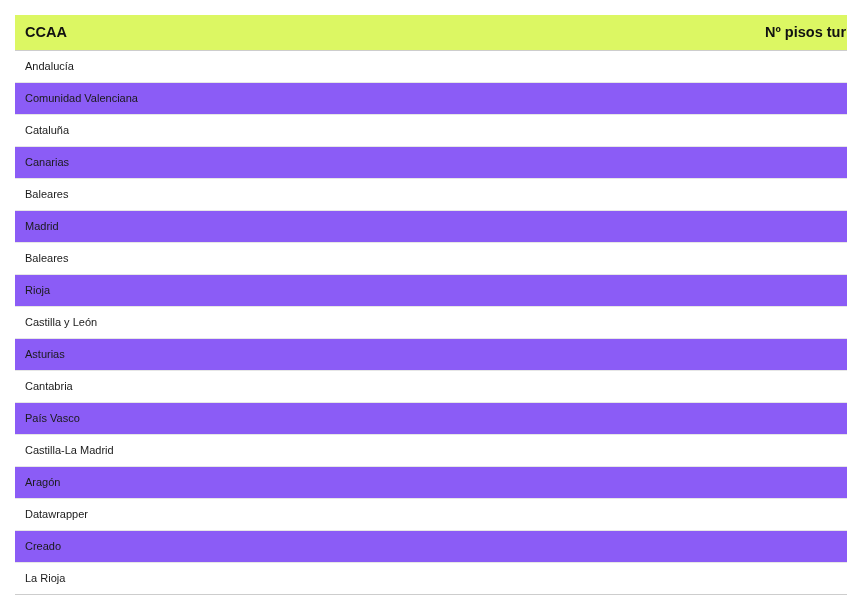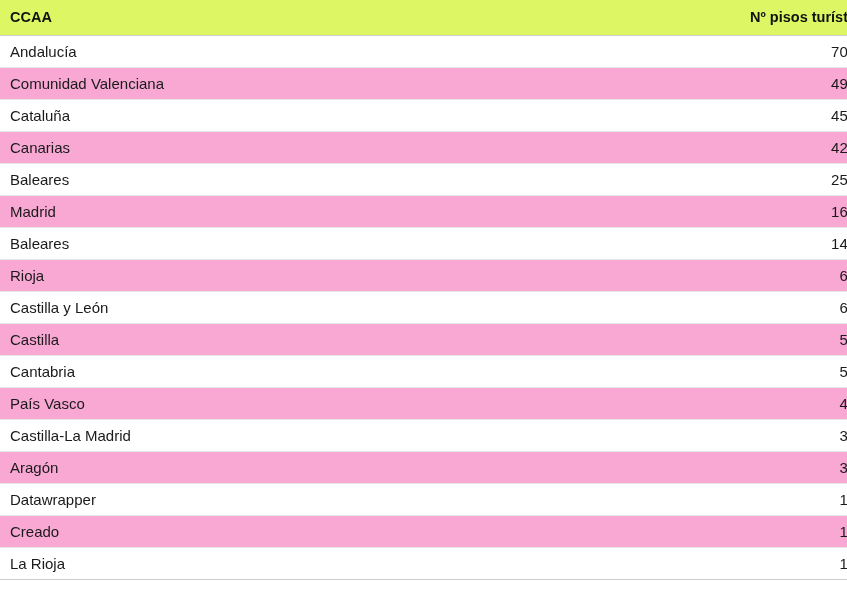--- a/index.html
+++ b/index.html
@@ -10,21 +10,21 @@
   body {
     font-family: "Liberation Sans", sans-serif;
     width: 847px;
     height: 611px;
     overflow: hidden;
     color: #1a1a1a;
   }
   .wrap {
     width: 749px;
     box-sizing: border-box;
-    padding: 0;
+    padding: 15px;
   }
   table.data-table {
     width: 847px;
     border-collapse: collapse;
     table-layout: fixed;
   }
   table.data-table thead th {
     background: #dcf763;
     font-size: 14.5px;
     font-weight: bold;
@@ -37,32 +37,32 @@
   th.col-ccaa {
     text-align: left;
     width: 470px;
   }
   th.col-value {
     text-align: right;
     width: 377px;
     padding-right: 12px;
   }
   table.data-table tbody td {
-    font-size: 15px;
+    font-size: 11px;
     color: #1a1a1a;
     padding: 7px 10px 7px 10px;
     border-top: 1px solid #e6e6e6;
     line-height: 17px;
     vertical-align: middle;
   }
   tbody tr:first-child td {
     border-top: 1px solid #cdcdcd;
   }
   tbody tr.alt td {
-    background: #f9a8d4;
+    background: #8b5cf6;
   }
   td.cell-name {
     text-align: left;
   }
   td.cell-value {
     text-align: right;
     padding-right: 12px;
     font-variant-numeric: tabular-nums;
   }
   .table-bottom-border {
@@ -128,21 +128,21 @@
       </tr>
       <tr class="alt">
         <td class="cell-name">Rioja</td>
         <td class="cell-value">6.288</td>
       </tr>
       <tr>
         <td class="cell-name">Castilla y León</td>
         <td class="cell-value">6.231</td>
       </tr>
       <tr class="alt">
-        <td class="cell-name">Castilla</td>
+        <td class="cell-name">Asturias</td>
         <td class="cell-value">5.810</td>
       </tr>
       <tr>
         <td class="cell-name">Cantabria</td>
         <td class="cell-value">5.701</td>
       </tr>
       <tr class="alt">
         <td class="cell-name">País Vasco</td>
         <td class="cell-value">4.353</td>
       </tr>

